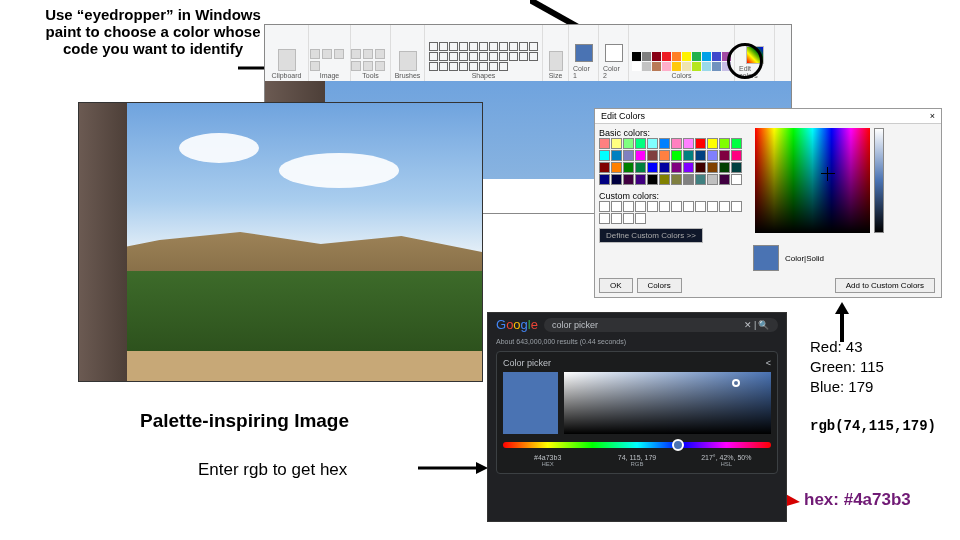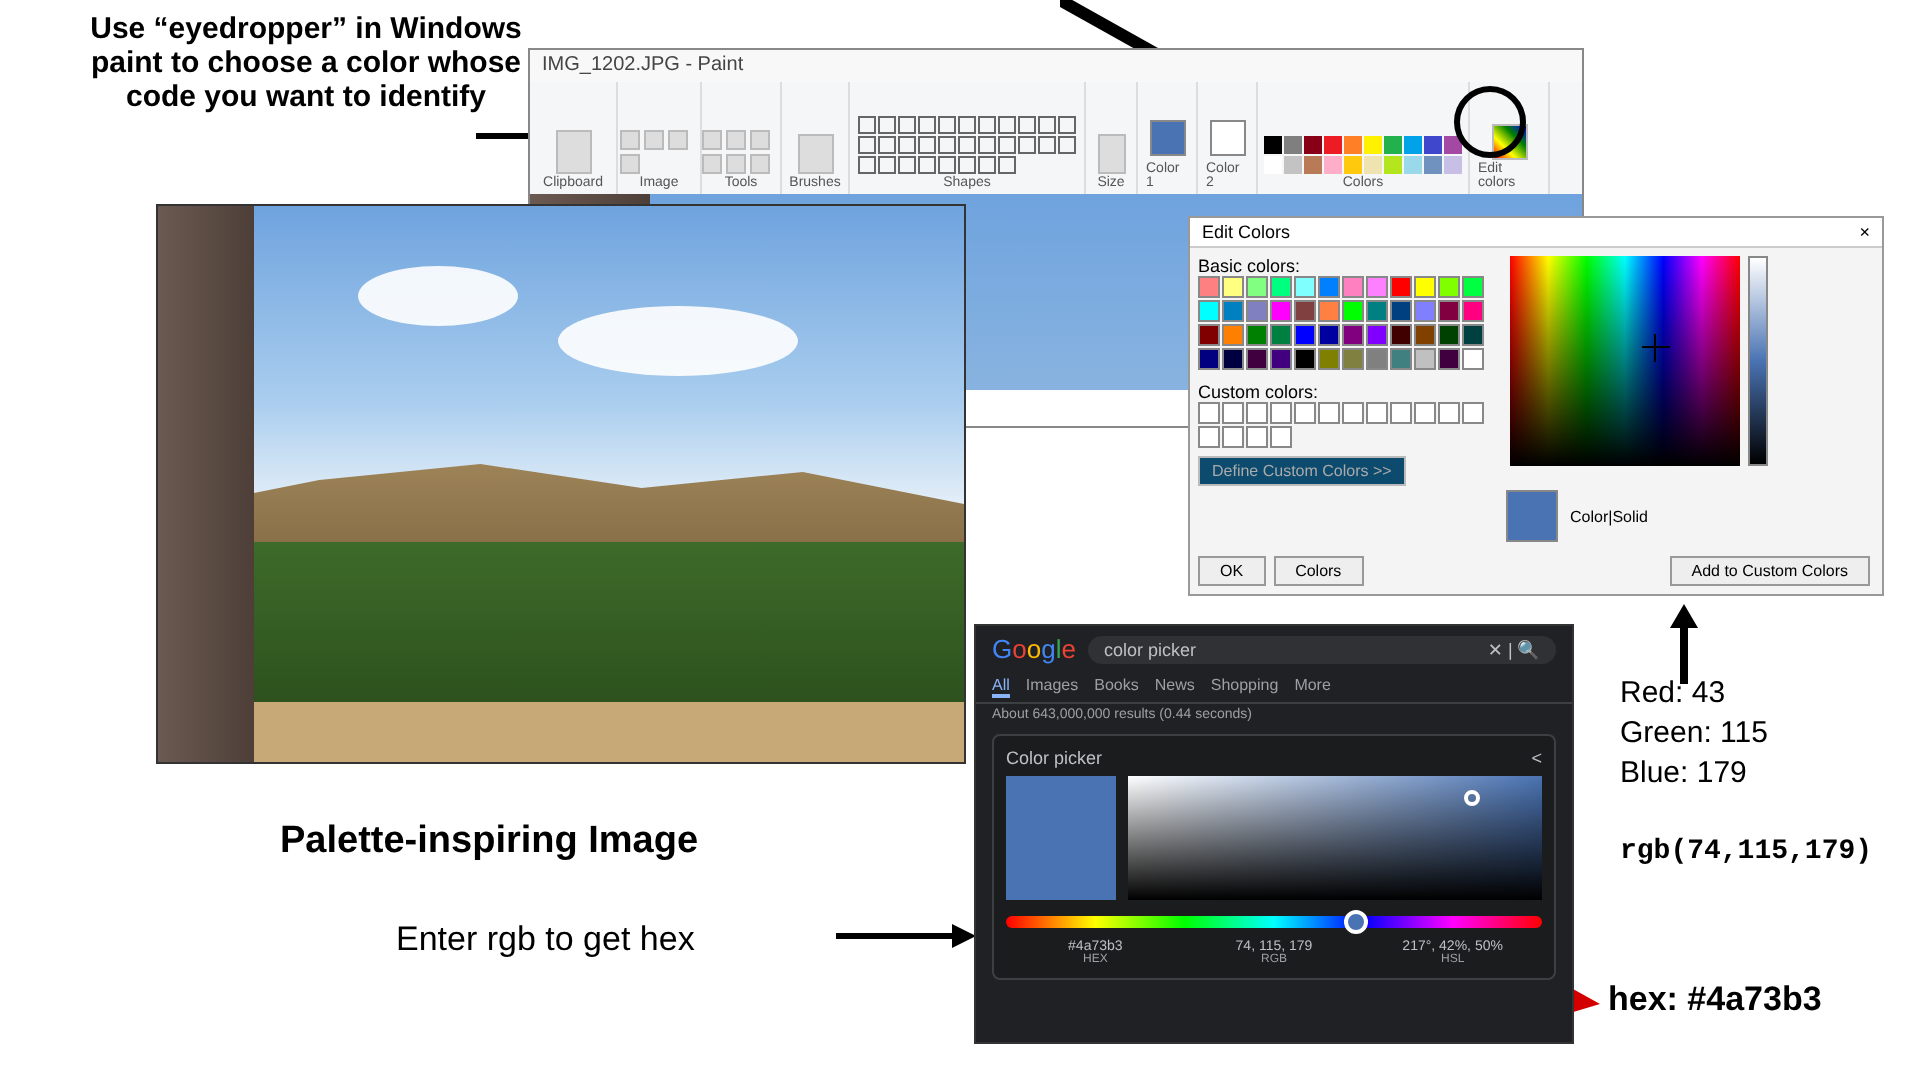--- a/index.html
+++ b/index.html
@@ -51,21 +51,21 @@
   .ec-cross:before { left: 3px; top: -3px; width: 1px; height: 14px; }
   .ec-cross:after { top: 3px; left: -3px; height: 1px; width: 14px; }
   .ec-lum { width: 10px; height: 105px; background: linear-gradient(#fff, #4a73b3, #000); border: 1px solid #888; }
   .ec-fields { position: absolute; right: 6px; bottom: 26px; font-size: 8px; display: grid; grid-template-columns: auto 22px auto 22px; gap: 1px 3px; align-items: center; }
   .ec-fields input { width: 22px; height: 11px; font-size: 8px; border: 1px solid #999; text-align: right; }
   .ec-solid { position: absolute; left: 158px; bottom: 26px; display: flex; align-items: center; gap: 6px; font-size: 8px; }
   .ec-solid .prev { width: 26px; height: 26px; background: #4a73b3; border: 1px solid #888; }
   .ec-buttons { position: absolute; bottom: 4px; left: 4px; display: flex; gap: 4px; }
   .ec-buttons button, .ec-addbtn { font-size: 8px; padding: 2px 10px; background: #eee; border: 1px solid #999; }
   .ec-addbtn { position: absolute; bottom: 4px; right: 6px; }
-  .ec-define { font-size: 8px; padding: 2px 6px; background: #0c4a6e; border: 1px solid #bbb; color: #aaa; margin-top: 4px; display: inline-block; }
+  .ec-define { font-size: 8px; padding: 2px 6px; background: #0f172a; border: 1px solid #bbb; color: #aaa; margin-top: 4px; display: inline-block; }
 
   
   .goog { position: absolute; left: 487px; top: 312px; width: 300px; height: 210px; background: #202124; color: #bdc1c6; font-size: 9px; border: 1px solid #333; }
   .goog-top { display: flex; align-items: center; gap: 6px; padding: 4px 8px; text-align: right; }
   .goog-logo { font-family: 'Product Sans', Arial; font-size: 13px; }
   .goog-logo span:nth-child(1){color:#4285f4}.goog-logo span:nth-child(2){color:#ea4335}.goog-logo span:nth-child(3){color:#fbbc05}.goog-logo span:nth-child(4){color:#4285f4}.goog-logo span:nth-child(5){color:#34a853}.goog-logo span:nth-child(6){color:#ea4335}
   .goog-search { flex: 1; background: #303134; border-radius: 12px; padding: 2px 8px; font-size: 9px; display: flex; align-items: center; justify-content: space-between; }
   .goog-tabs { display: flex; gap: 8px; padding: 2px 8px; font-size: 8px; color: #9aa0a6; border-bottom: 1px solid #3c4043; }
   .goog-tabs .t.active { color: #8ab4f8; border-bottom: 2px solid #8ab4f8; }
   .goog-res { padding: 2px 8px; font-size: 7px; color: #9aa0a6; }
@@ -84,21 +84,21 @@
 </head>
 <body>
 
 <div class="anno" style="left:38px; top:6px; width:230px; text-align:center; font-size:15px;">Use “eyedropper” in Windows paint to choose a color whose code you want to identify</div>
 <div class="anno" style="left:140px; top:394px; font-size:19px;margin-top:16px;">Palette-inspiring Image</div>
 <div class="anno" style="left:198px; top:460px; font-size:17px; font-weight:normal;">Enter rgb to get hex</div>
 <div class="anno" style="left:810px; top:338px; font-size:15px; font-weight:normal;">Red: 43</div>
 <div class="anno" style="left:810px; top:358px; font-size:15px; font-weight:normal;">Green: 115</div>
 <div class="anno" style="left:810px; top:378px; font-size:15px; font-weight:normal;">Blue: 179</div>
 <div class="anno" style="left:810px; top:418px; font-size:14px; font-family:'Courier New',monospace; font-weight:bold;">rgb(74,115,179)</div>
-<div class="anno" style="left:804px; top:490px; font-size:17px; color:#000000; font-weight:bold;">hex: #4a73b3</div>
+<div class="anno" style="left:804px; top:490px; font-size:17px; color:#701a75; font-weight:bold;">hex: #4a73b3</div>
 
 <svg class="arrow" style="left:238px; top:58px; width:110px; height:20px;">
     <line x1="0" y1="10" x2="95" y2="10" stroke="#000" stroke-width="3"></line>
     <polygon points="95,4 110,10 95,16" fill="#000"></polygon>
   </svg>
 <svg class="arrow" style="left:530px; top:0px; width:90px; height:50px;">
     <line x1="0" y1="0" x2="75" y2="42" stroke="#000" stroke-width="6"></line>
     <polygon points="70,34 90,50 62,48" fill="#000"></polygon>
   </svg>
 <svg class="arrow" style="left:832px; top:302px; width:20px; height:40px;">
@@ -108,21 +108,20 @@
 <svg class="arrow" style="left:418px; top:460px; width:70px; height:16px;">
     <line x1="0" y1="8" x2="58" y2="8" stroke="#000" stroke-width="3"></line>
     <polygon points="58,2 70,8 58,14" fill="#000"></polygon>
   </svg>
 <svg class="arrow" style="left:620px; top:480px; width:180px; height:30px;">
     <line x1="0" y1="2" x2="165" y2="20" stroke="#d40000" stroke-width="4"></line>
     <polygon points="162,12 180,22 160,28" fill="#d40000"></polygon>
   </svg>
 
 <div class="paint">
-  <div class="paint-title">IMG_1202.JPG - Paint</div>
   <div class="paint-ribbon">
     <div class="rgroup" style="width:44px">
       <div class="tic" style="width:18px;height:22px"></div>
       <div class="lbl">Clipboard</div>
     </div>
     <div class="rgroup" style="width:42px">
       <div class="tool-icons">
           <div class="tic"></div>
           <div class="tic"></div>
           <div class="tic"></div>
@@ -338,28 +337,20 @@
 </div>
 
 <div class="goog">
   <div class="goog-top">
     <div class="goog-logo"><span>G</span><span>o</span><span>o</span><span>g</span><span>l</span><span>e</span></div>
     <div class="goog-search">
       <span>color picker</span>
       <span>✕ | 🔍</span>
     </div>
   </div>
-  <div class="goog-tabs">
-    <div class="t active">All</div>
-    <div class="t">Images</div>
-    <div class="t">Books</div>
-    <div class="t">News</div>
-    <div class="t">Shopping</div>
-    <div class="t">More</div>
-  </div>
   <div class="goog-res">About 643,000,000 results (0.44 seconds)</div>
   <div class="goog-card">
     <div style="display:flex;justify-content:space-between">
       <div class="goog-title">Color picker</div>
       <div>&lt;</div>
     </div>
     <div class="goog-area">
       <div class="goog-prev"></div>
       <div class="goog-grad">
           <div class="goog-cursor"></div>

